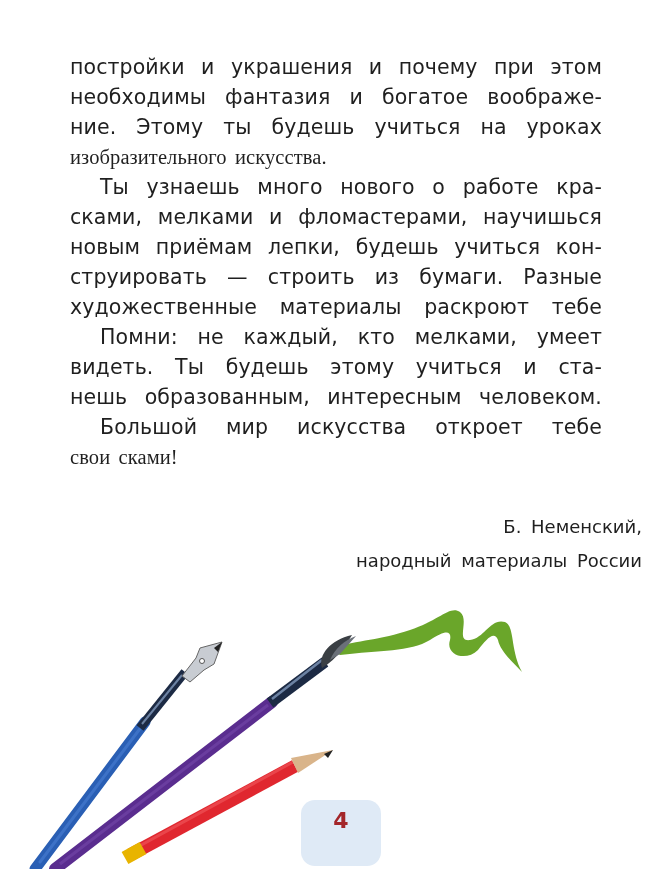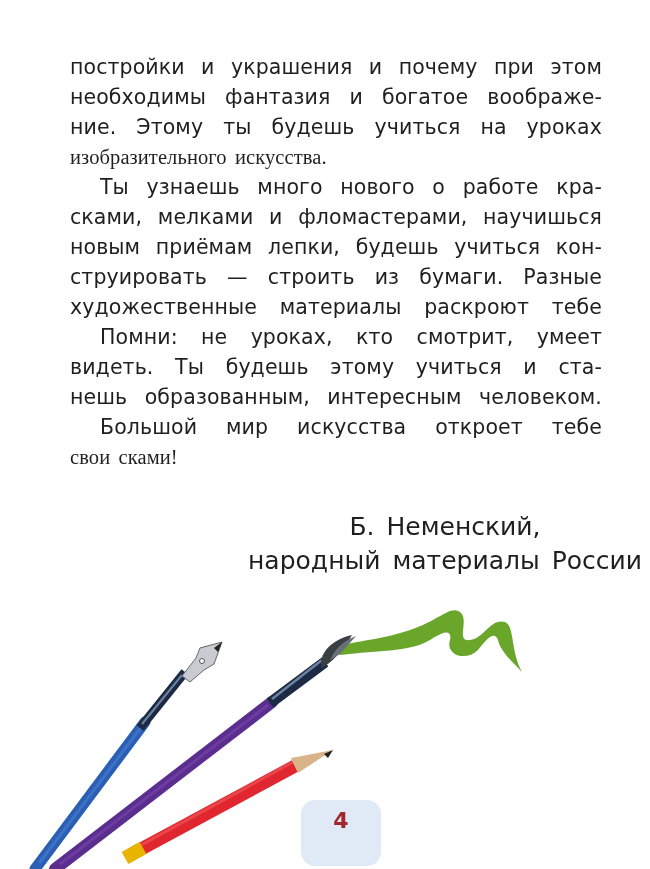--- a/index.html
+++ b/index.html
@@ -7,22 +7,22 @@
   .page { position: absolute; left: 0; top: 0; width: 650px; height: 869px; background: #fff; padding-left: 40px; }
   .text-block {
     position: absolute; left: 70px; top: 52px; width: 532px;
     font-family: "DejaVu Sans", sans-serif;
     font-size: 20.5px; line-height: 30px; color: #1f1f1f;
     letter-spacing: 0.1px; word-spacing: 3px;
   }
   .line { display: block; white-space: nowrap; text-align: justify; text-align-last: justify; height: 30px; }
   .line.last { text-align-last: left; font-family: Liberation Serif, serif; }
   .line.indent { padding-left: 30px; }
-  .signature { position: absolute; right: 48px; top: 510px; text-align: center;
-    font-family: "DejaVu Sans", sans-serif; font-size: 25px; line-height: 34px; color: #1f1f1f; word-spacing: 4px; }
+  .signature { position: absolute; right: 48px; top: 510px; text-align: right;
+    font-family: "DejaVu Sans", sans-serif; font-size: 18px; line-height: 34px; color: #1f1f1f; word-spacing: 4px; }
   .illustration { position: absolute; left: 0; top: 590px; width: 650px; height: 279px; }
   .page-number-box {
     position: absolute; left: 301px; top: 800px; width: 80px; height: 66px;
     background: #dfeaf6; border-radius: 14px;
   }
   .page-number {
     position: absolute; left: 0; top: 8px; width: 80px; text-align: center;
     font-family: "DejaVu Sans", sans-serif; font-weight: bold; font-size: 22px; color: #a3262a;
   }
 </style>
@@ -39,21 +39,21 @@
       <span class="line last">изобразительного искусства.</span>
     </div>
     <div>
       <span class="line indent">Ты узнаешь много нового о работе кра-</span>
       <span class="line">сками, мелками и фломастерами, научишься</span>
       <span class="line">новым приёмам лепки, будешь учиться кон-</span>
       <span class="line">струировать — строить из бумаги. Разные</span>
       <span class="line">художественные материалы раскроют тебе</span>
     </div>
     <div>
-      <span class="line indent">Помни: не уроках, кто смотрит, умеет</span>
+      <span class="line indent">Помни: не каждый, кто мелками, умеет</span>
       <span class="line">видеть. Ты будешь этому учиться и ста-</span>
       <span class="line">нешь образованным, интересным человеком.</span>
     </div>
     <div>
       <span class="line indent">Большой мир искусства откроет тебе</span>
       <span class="line last">свои сками!</span>
     </div>
   </div>
 
   <div class="signature">

